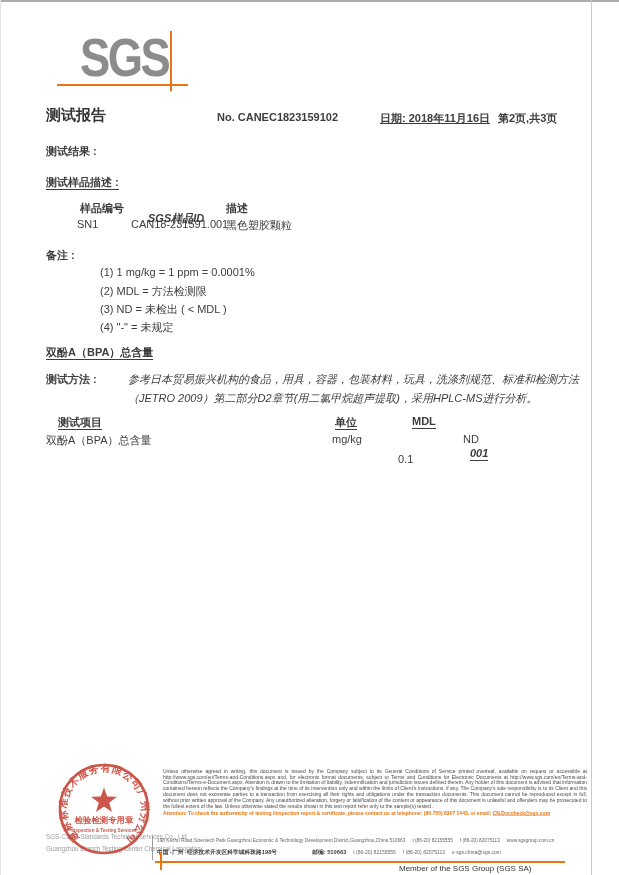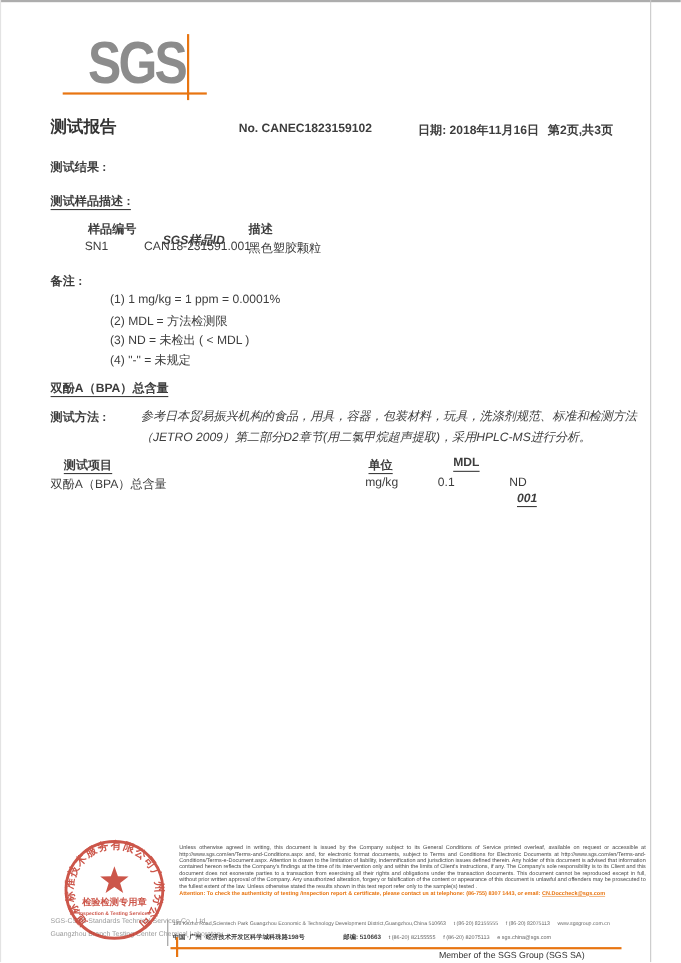--- a/index.html
+++ b/index.html
@@ -10,21 +10,21 @@
   .edge-right{position:absolute;left:591px;top:0;width:1px;height:875px;background:#c9c9c9;}
   .abs{position:absolute;}
   
   .sgs-logo{left:80px;top:30px;font-size:54px;font-weight:bold;color:#8c8c8c;line-height:54px;
     letter-spacing:-3px;transform:scaleX(.84);transform-origin:0 0;}
   .logo-vline{left:170px;top:31px;width:2px;height:60px;background:#e87511;}
   .logo-hline{left:57px;top:84px;width:131px;height:2px;background:#e87511;}
   
   .doc-title{left:46px;top:106px;font-size:15px;font-weight:bold;color:#333;}
   .report-no{left:217px;top:111px;font-size:11px;font-weight:bold;}
-  .report-date{left:380px;top:111px;font-size:11px;font-weight:bold;}
+  .report-date{left:380px;top:111px;font-size:11px;font-weight:bold;text-decoration:underline;}
   .report-page{left:498px;top:111px;font-size:11px;font-weight:bold;}
   .lbl{font-size:11px;font-weight:bold;color:#3d3d3d;}
   .txt{font-size:11px;color:#3d3d3d;}
   .und{border-bottom:1px solid #3d3d3d;padding-bottom:1px;}
   
   .note{left:100px;font-size:11px;}
   
   .method-text{left:128px;top:370px;width:456px;font-size:11px;line-height:19px;font-style:italic;}
   
   .ital{font-style:italic;}
@@ -98,21 +98,21 @@
     <span class="und">单位</span>
   </div>
   <div class="abs lbl" style="left:392px;top:415px;padding-left:20px;">
     <span class="und">MDL</span>
   </div>
   <div class="abs lbl ital" style="left:470px;top:415px;margin-top:32px;">
     <span class="und">001</span>
   </div>
   <div class="abs txt" style="left:46px;top:433px;">双酚A（BPA）总含量</div>
   <div class="abs txt" style="left:332px;top:433px;">mg/kg</div>
-  <div class="abs txt" style="left:398px;top:433px;">0.1</div>
+  <div class="abs txt" style="left:398px;top:453px;">0.1</div>
   <div class="abs txt" style="left:463px;top:433px;">ND</div>
 
   <div class="abs company">
     <div class="company-inner">
       <div>SGS-CSTC Standards Technical Services Co., Ltd.</div>
       <div>Guangzhou Branch Testing Center Chemical Laboratory.</div>
     </div>
   </div>
 
   <div class="abs legal">

